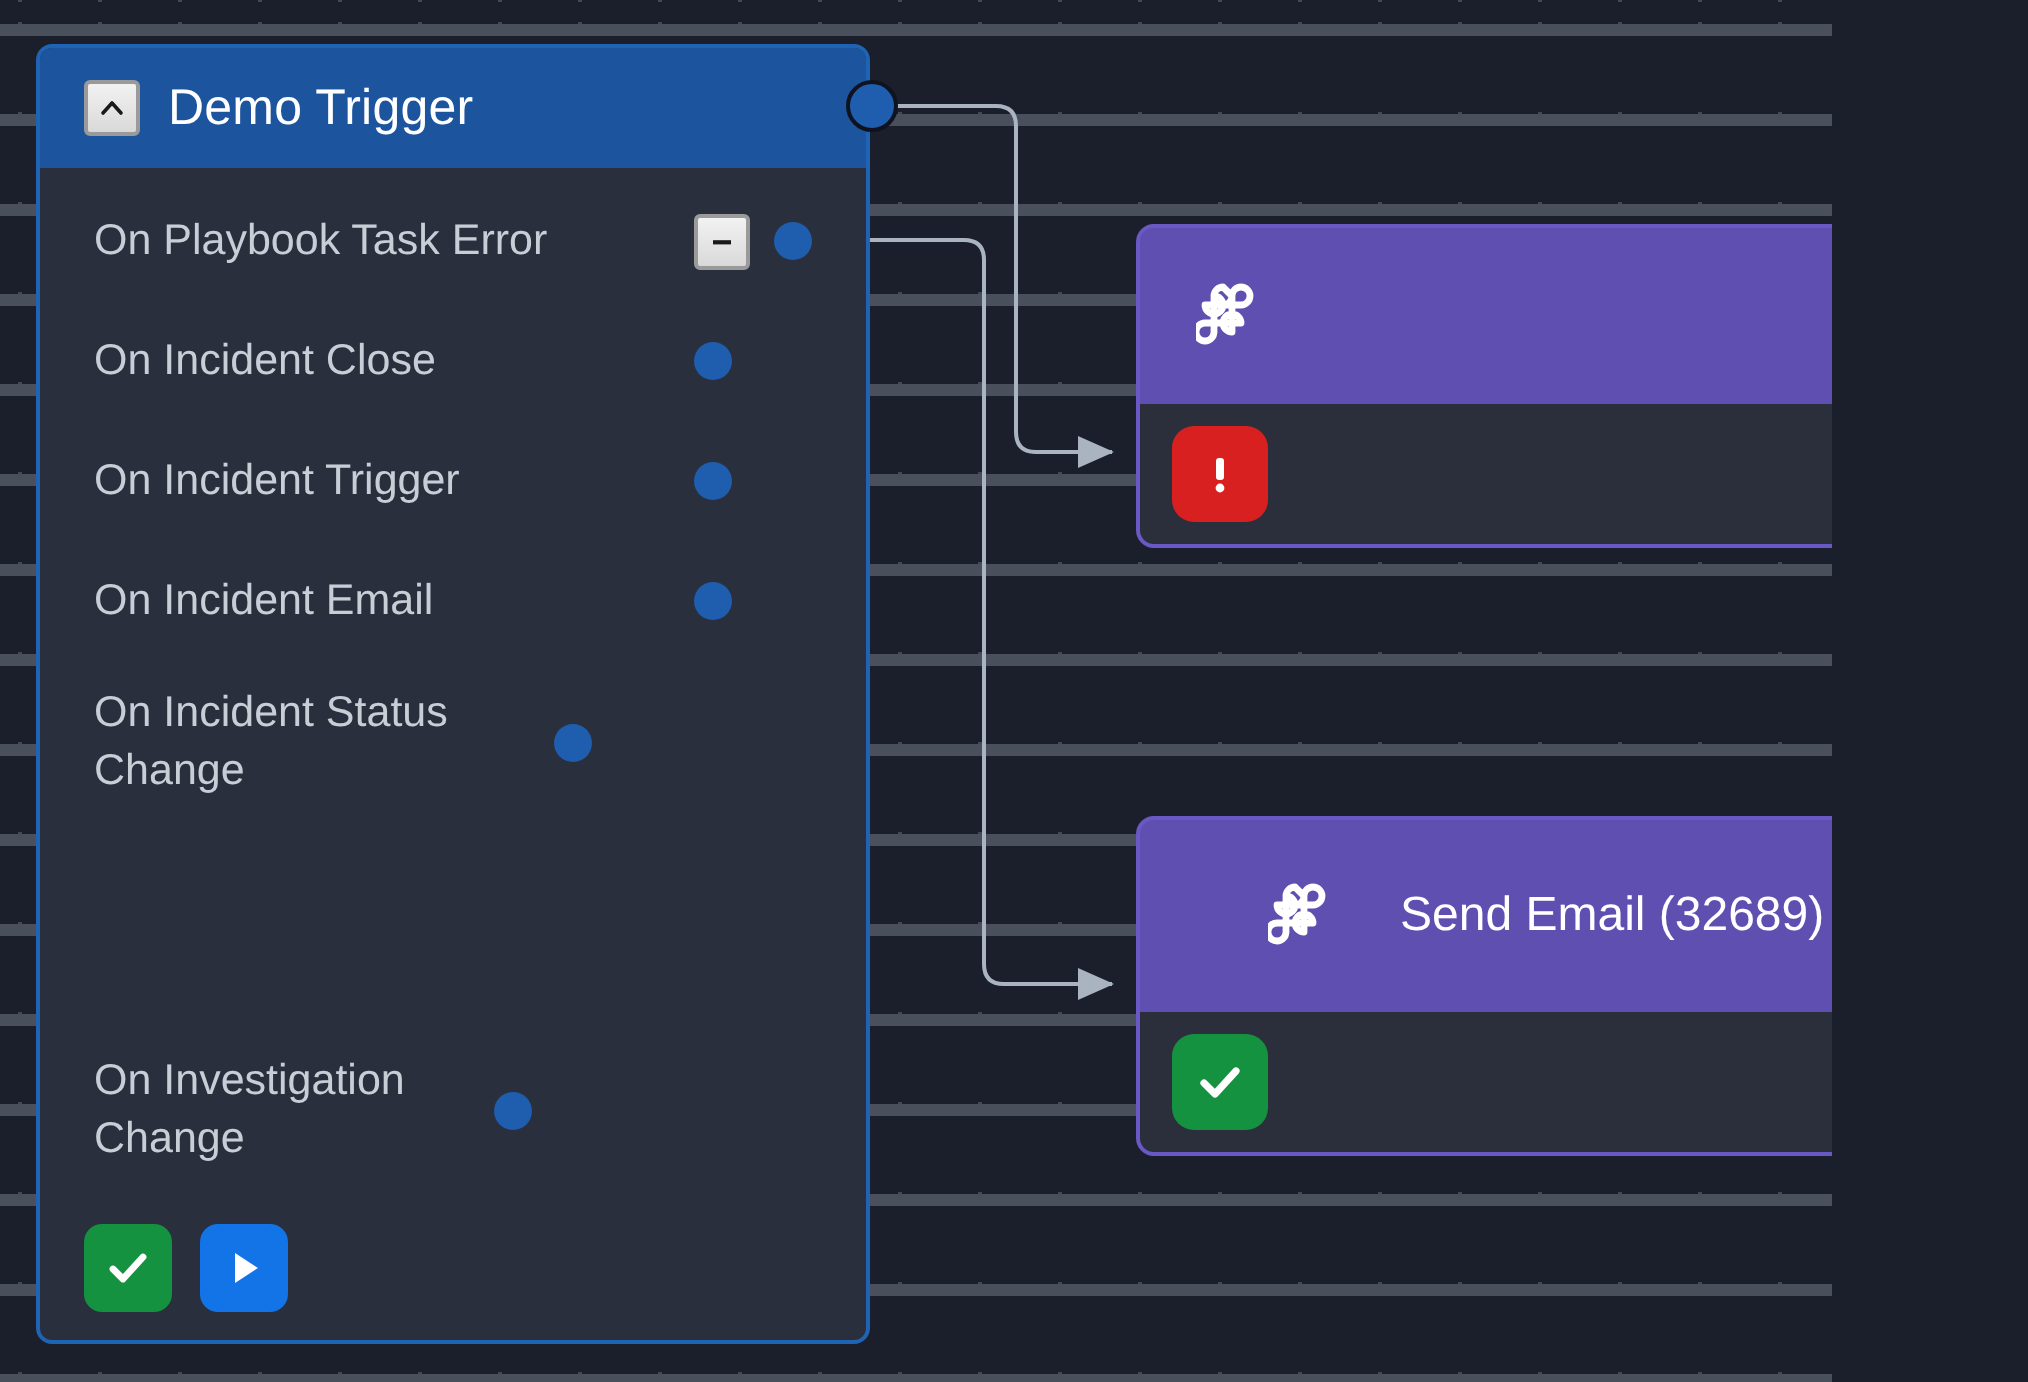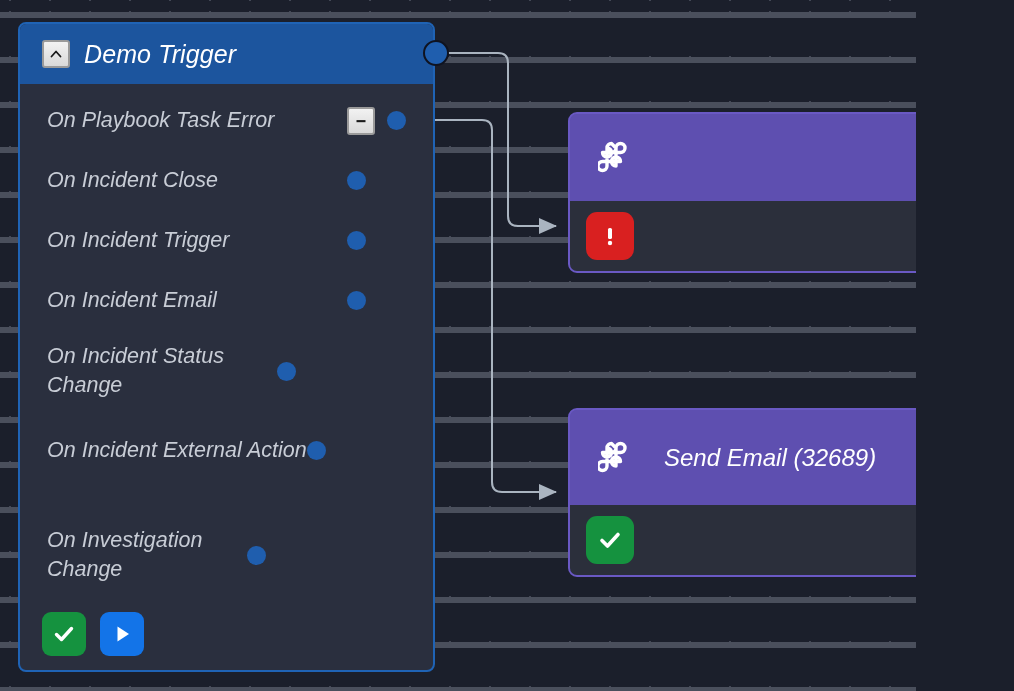--- a/index.html
+++ b/index.html
@@ -15,21 +15,20 @@
   #canvas {
     position: relative;
     width: 916px;
     height: 691px;
     background-color: #1b1f2b;
     background-image:
       linear-gradient(to bottom, #4a4f5c 6px, rgba(0,0,0,0) 6px);
     background-size: 40px 45px;
     background-position: 9px 12px;
     overflow: hidden;
-    font-style: italic;
   }
   
   #dotgrid {
     position: absolute;
     inset: 0;
     background-image:
       repeating-linear-gradient(to right,
         #4b505d 0px, #4b505d 2px, rgba(0,0,0,0) 2px, rgba(0,0,0,0) 40px),
       none;
     -webkit-mask-image: repeating-linear-gradient(to bottom,
@@ -235,26 +234,20 @@
           </span>
       </div>
 
       <div class="trig-row" style="top:258px;">
         <span class="trig-label" style="max-width:230px;">On Incident Status Change</span>
         <span class="trig-right">
             <span class="port-dot"></span>
           </span>
       </div>
 
-      <div class="trig-row" style="top:352px;">
-        <span class="trig-label" style="max-width:260px;">On Incident External Action</span>
-        <span class="trig-right">
-            <span class="port-dot"></span>
-          </span>
-      </div>
 
       <div class="trig-row" style="top:442px;">
         <span class="trig-label" style="max-width:200px;">On Investigation Change</span>
         <span class="trig-right">
             <span class="port-dot"></span>
           </span>
       </div>
 
       <div class="trigger-footer">
         <div class="action-btn act-green">
@@ -294,21 +287,21 @@
         <svg width="26" height="26" viewBox="0 0 26 26">
           <rect x="11" y="5" width="4" height="11" rx="1.6" fill="#ffffff"></rect>
           <circle cx="13" cy="20" r="2.2" fill="#ffffff"></circle>
         </svg>
       </div>
     </div>
   </div>
   <div class="out-port purple" style="left:967px; top:133px;"></div>
 
   <div class="task-node" style="left:568px; top:408px; width:415px;">
-    <div class="task-head" style="padding-top:24px; padding-bottom:24px; align-items:center;">
+    <div class="task-head" style="padding-top:24px; padding-bottom:24px; align-items:center;margin-left:36px;">
       <span class="cmd-icon">
         <svg width="40" height="40" viewBox="0 0 40 40">
           <path d="M13.5 6.5 a4.5 4.5 0 1 0 4.5 4.5 v18 a4.5 4.5 0 1 1 4.5 -4.5 h-18 a4.5 4.5 0 1 0 4.5 4.5 v-18 a4.5 4.5 0 1 1 -4.5 4.5 h18 a4.5 4.5 0 1 0 -4.5 -4.5 z" fill="none" stroke="#ffffff" stroke-width="3.4" stroke-linejoin="round"></path>
         </svg>
       </span>
       <span class="task-title">Send Email (32689)</span>
     </div>
     <div class="task-foot">
       <div class="status-badge st-ok">
         <svg width="28" height="28" viewBox="0 0 28 28">

